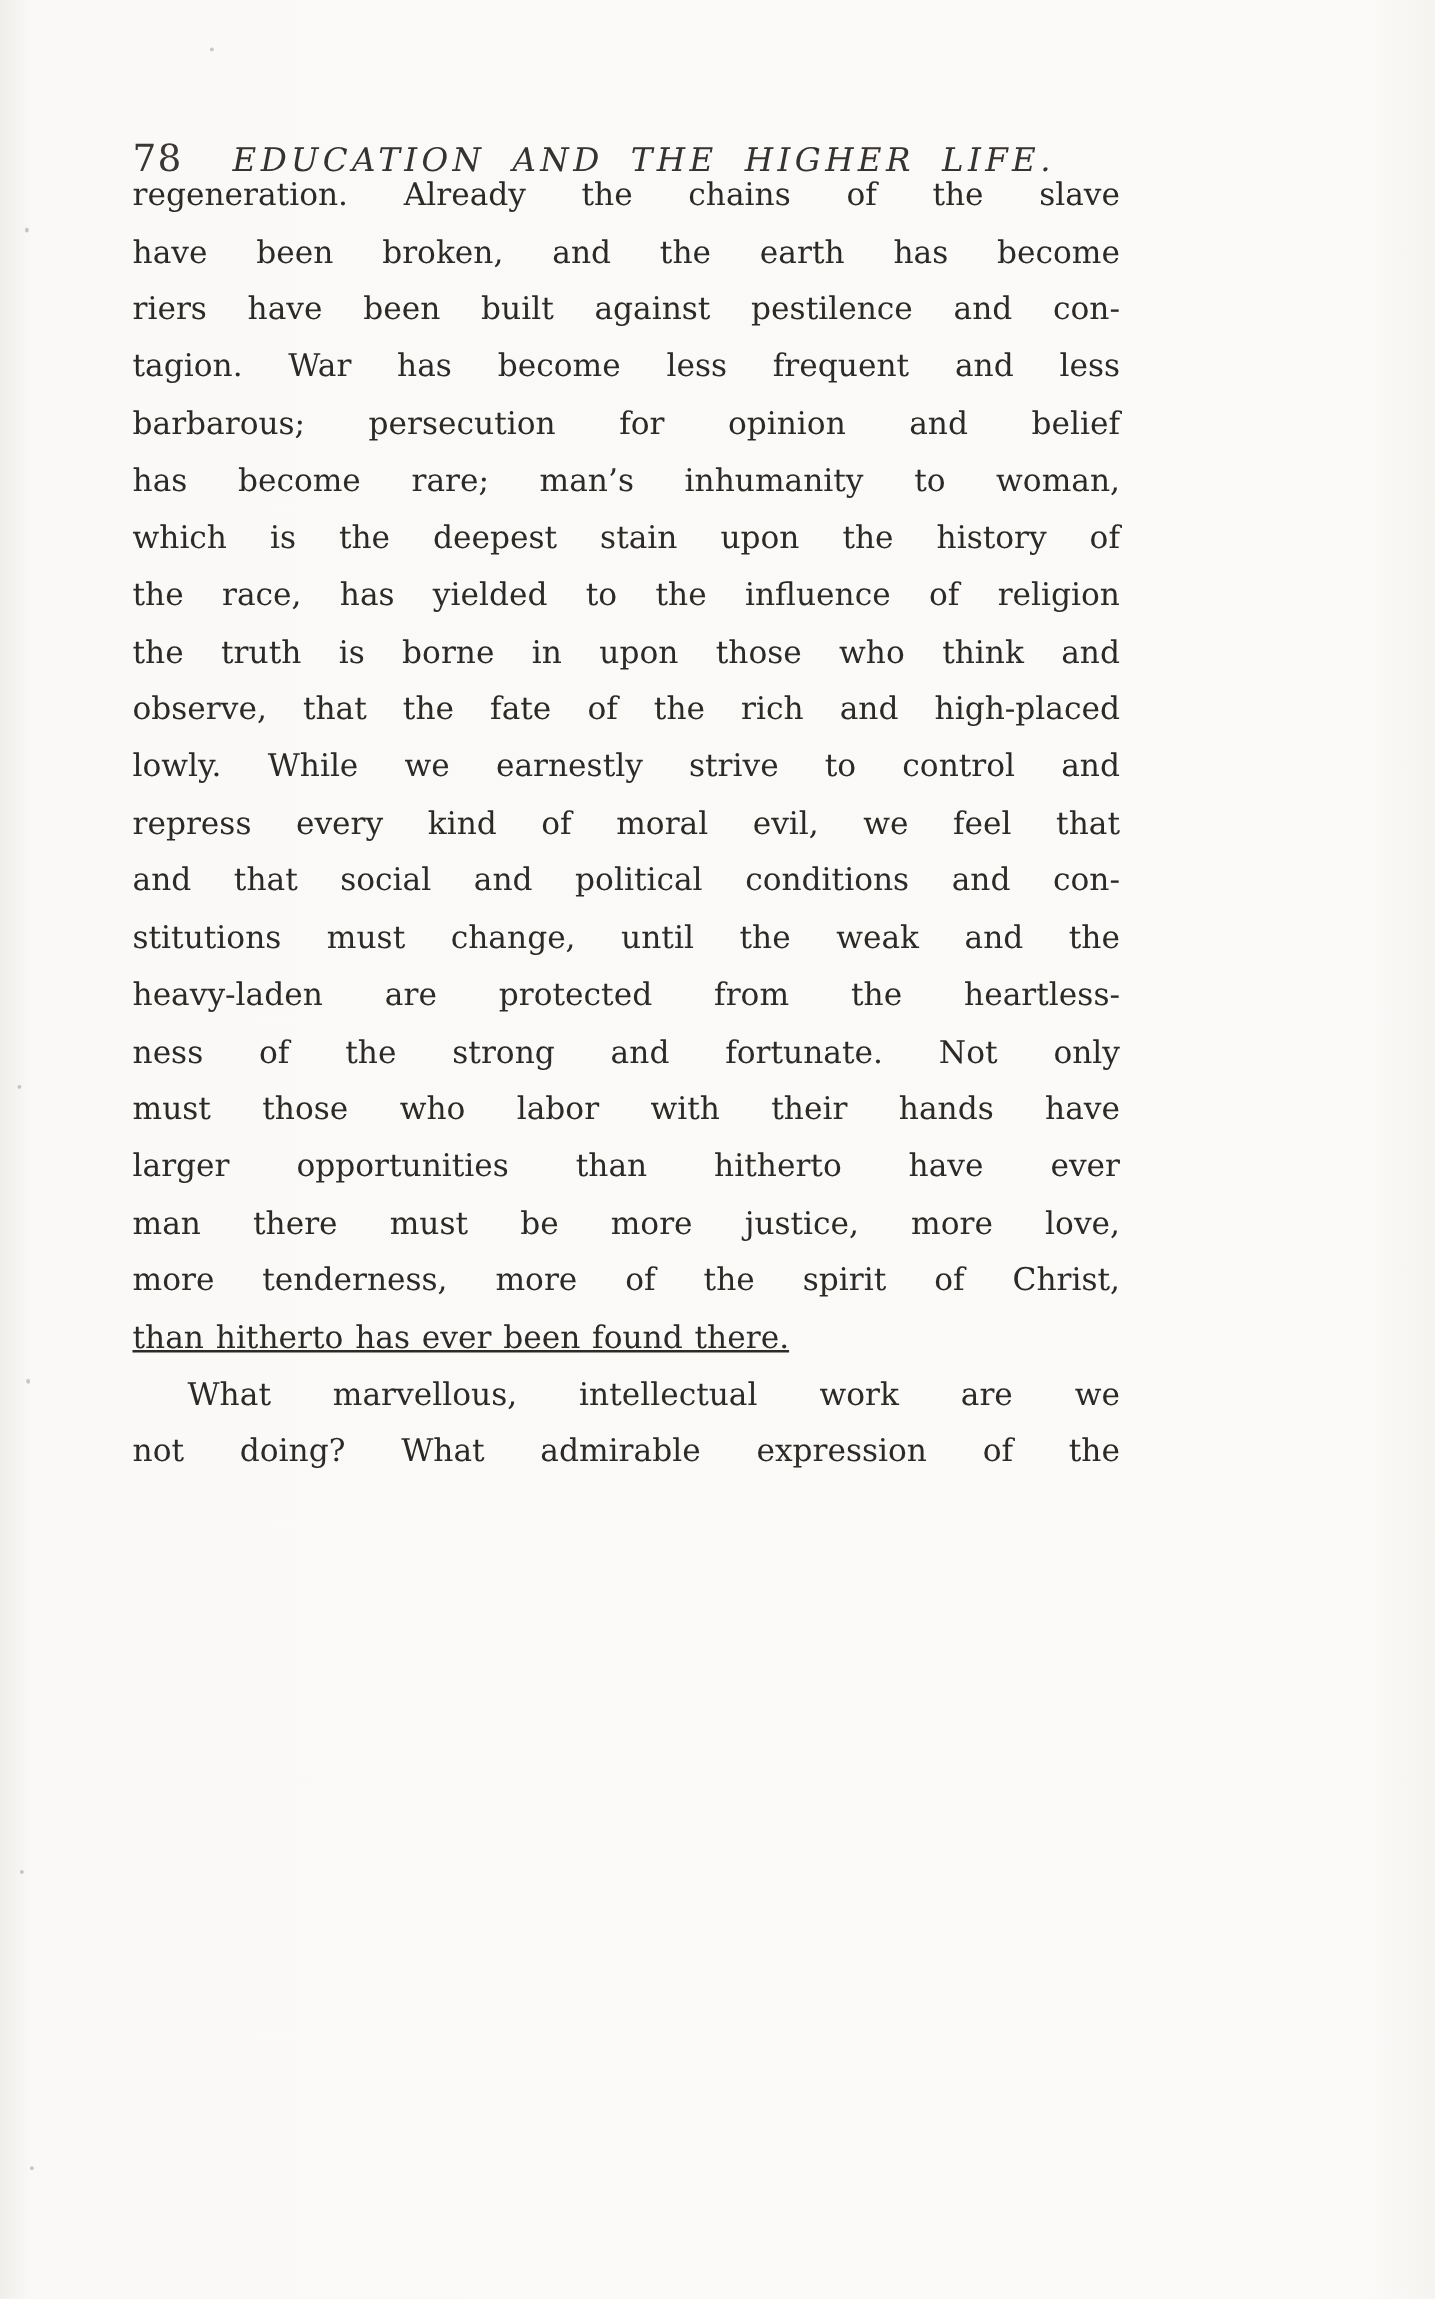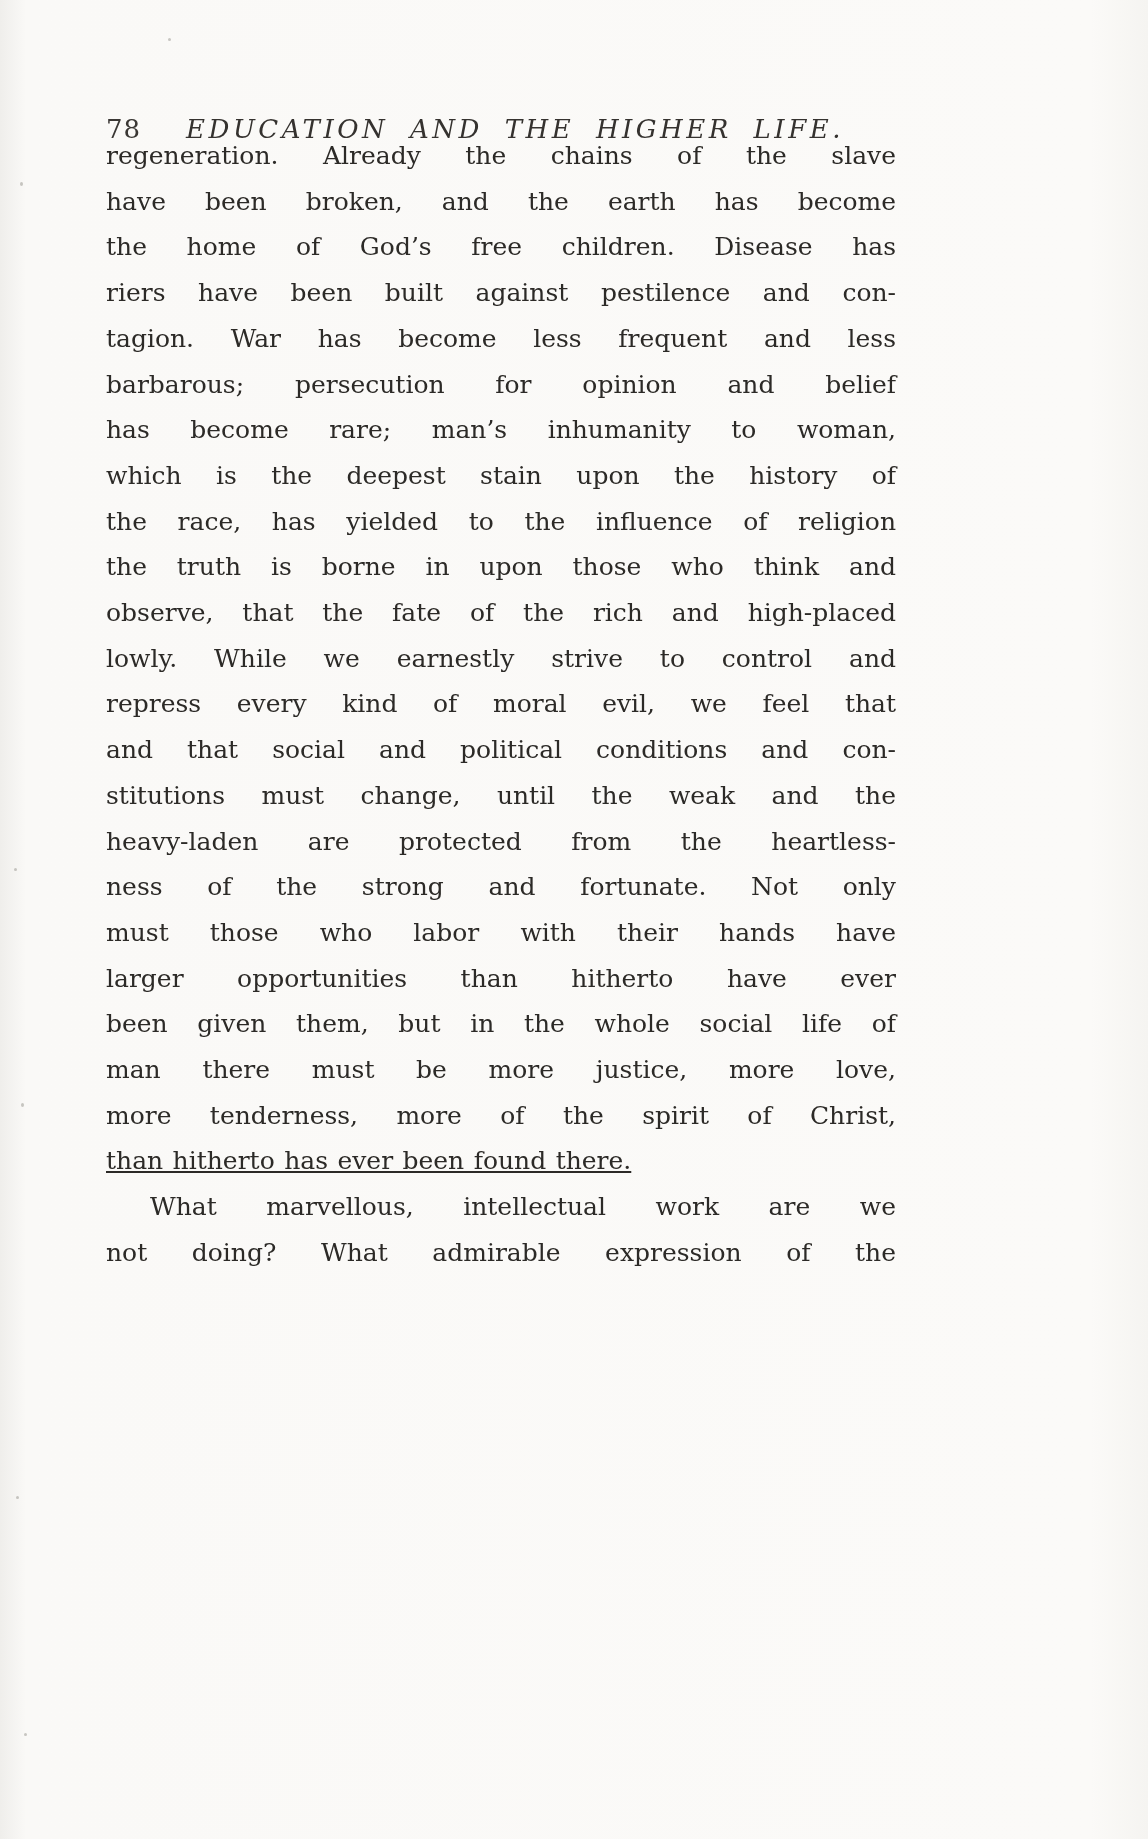--- a/index.html
+++ b/index.html
@@ -20,21 +20,21 @@
   }
   .running-header {
     position: absolute;
     top: 70px;
     left: 106px;
     width: 790px;
     display: flex;
     align-items: baseline;
   }
   .page-number {
-    font-size: 26px;
+    font-size: 30px;
     letter-spacing: 1px;
     color: #3a3734;
     min-width: 58px;
   }
   .header-title {
     flex: 1;
     text-align: center;
     font-style: italic;
     font-size: 26px;
     letter-spacing: 3.5px;
@@ -91,38 +91,36 @@
   <span class="speck s6"></span>
 
   <div class="running-header">
     <span class="page-number">78</span>
     <span class="header-title">EDUCATION AND THE HIGHER LIFE.</span>
   </div>
 
   <div class="body-text">
     <div class="line">regeneration. Already the chains of the slave</div>
     <div class="line">have been broken, and the earth has become</div>
-    <div class="line">the home of God’s free children. Disease has</div>
     <div class="line">riers have been built against pestilence and con-</div>
     <div class="line">tagion. War has become less frequent and less</div>
     <div class="line">barbarous; persecution for opinion and belief</div>
     <div class="line">has become rare; man’s inhumanity to woman,</div>
     <div class="line">which is the deepest stain upon the history of</div>
     <div class="line">the race, has yielded to the influence of religion</div>
     <div class="line">the truth is borne in upon those who think and</div>
     <div class="line">observe, that the fate of the rich and high-placed</div>
     <div class="line">lowly. While we earnestly strive to control and</div>
     <div class="line">repress every kind of moral evil, we feel that</div>
     <div class="line">and that social and political conditions and con-</div>
     <div class="line">stitutions must change, until the weak and the</div>
     <div class="line">heavy-laden are protected from the heartless-</div>
     <div class="line">ness of the strong and fortunate. Not only</div>
     <div class="line">must those who labor with their hands have</div>
     <div class="line">larger opportunities than hitherto have ever</div>
-    <div class="line">been given them, but in the whole social life of</div>
     <div class="line">man there must be more justice, more love,</div>
     <div class="line">more tenderness, more of the spirit of Christ,</div>
     <div class="line noj">than hitherto has ever been found there.</div>
     <div class="line indent">What marvellous, intellectual work are we</div>
     <div class="line">not doing? What admirable expression of the</div>
   </div>
 
 </div>
 
 </body></html>

